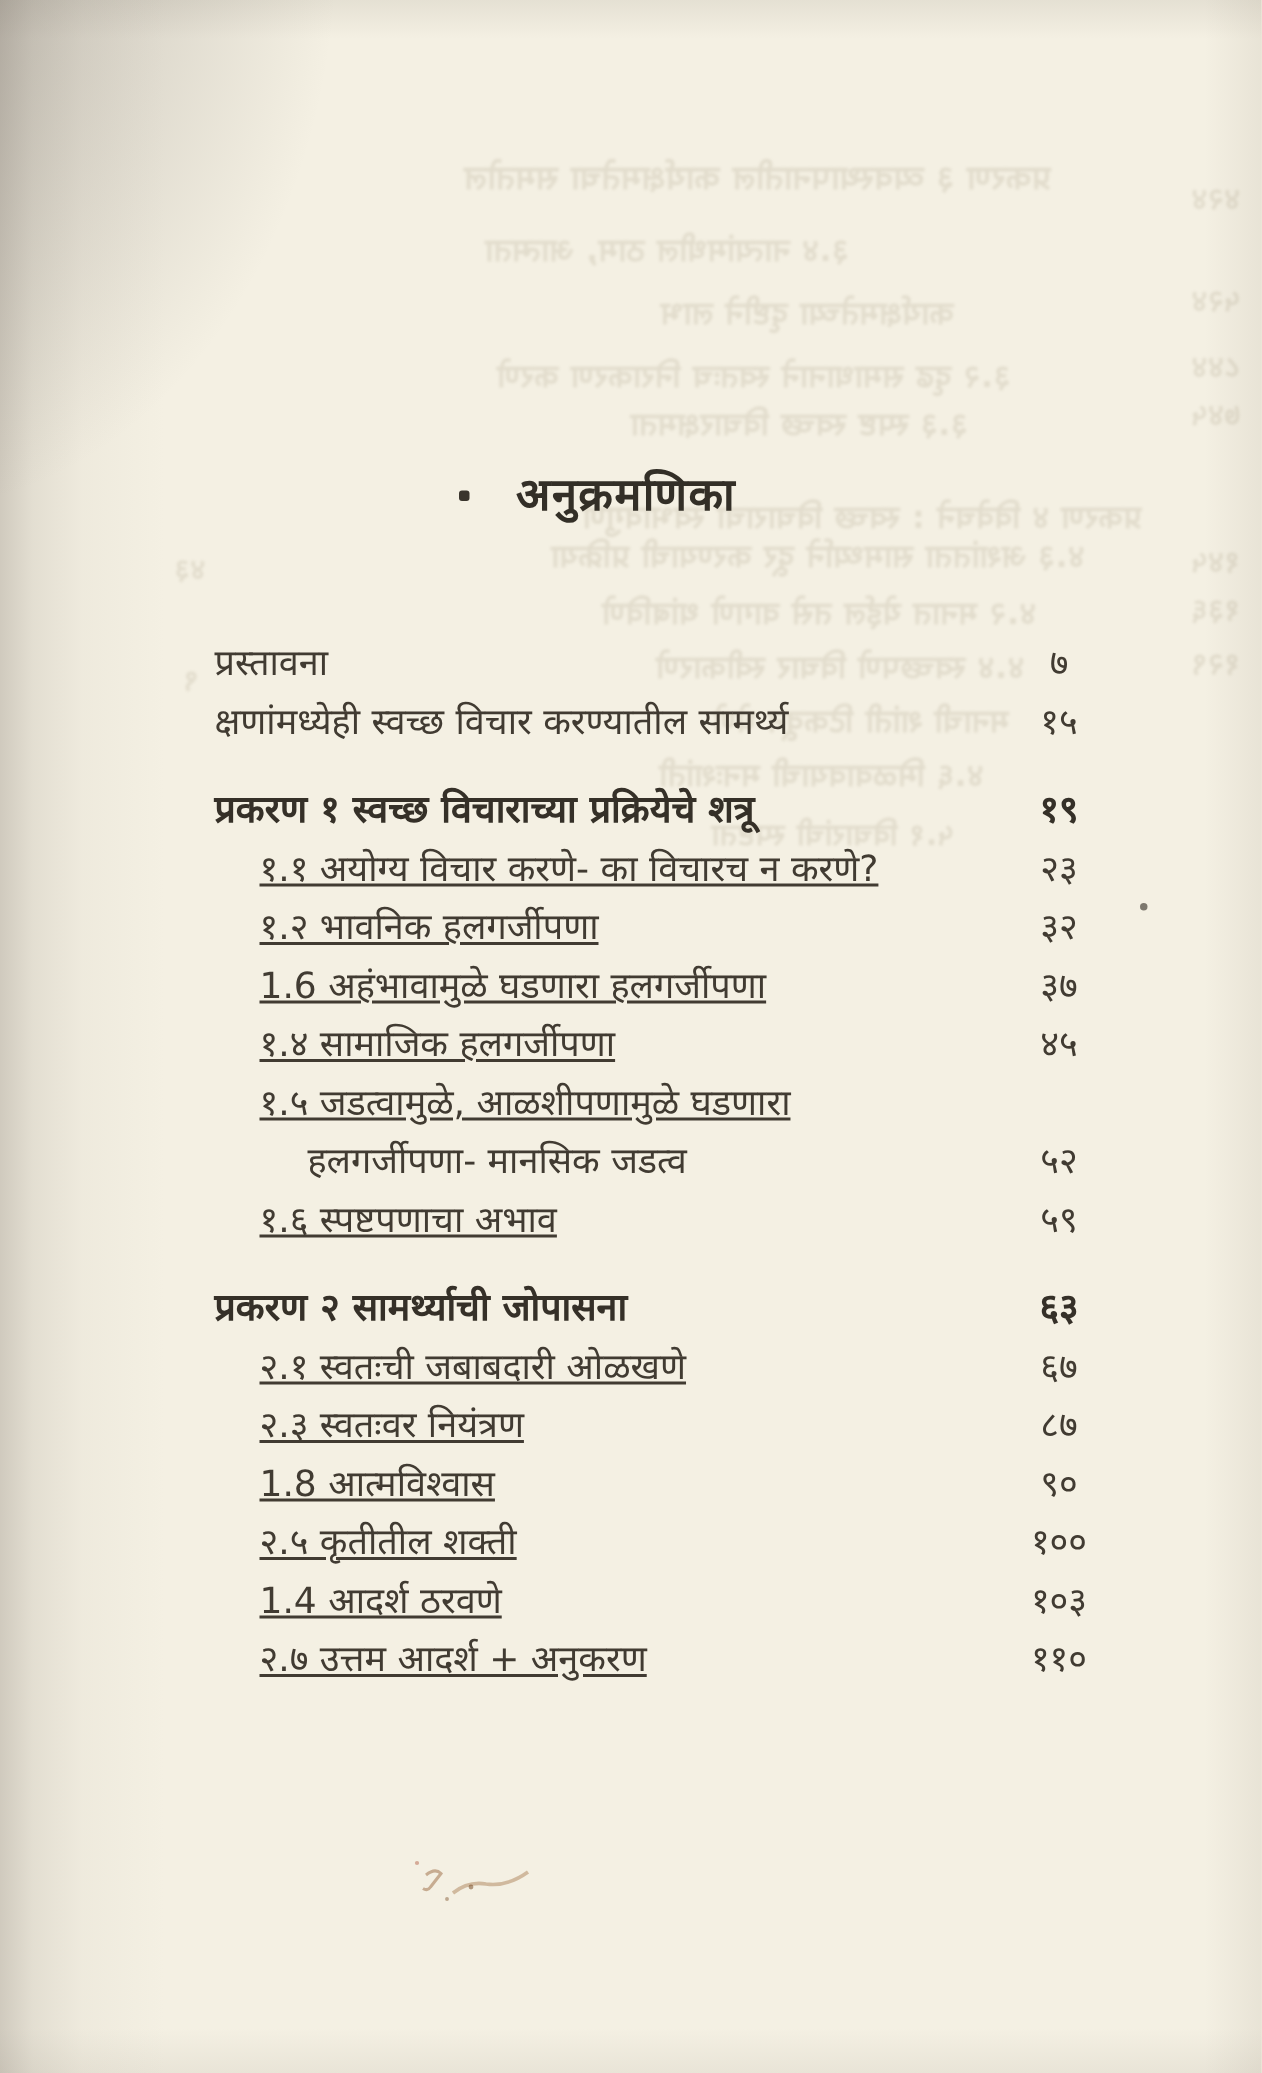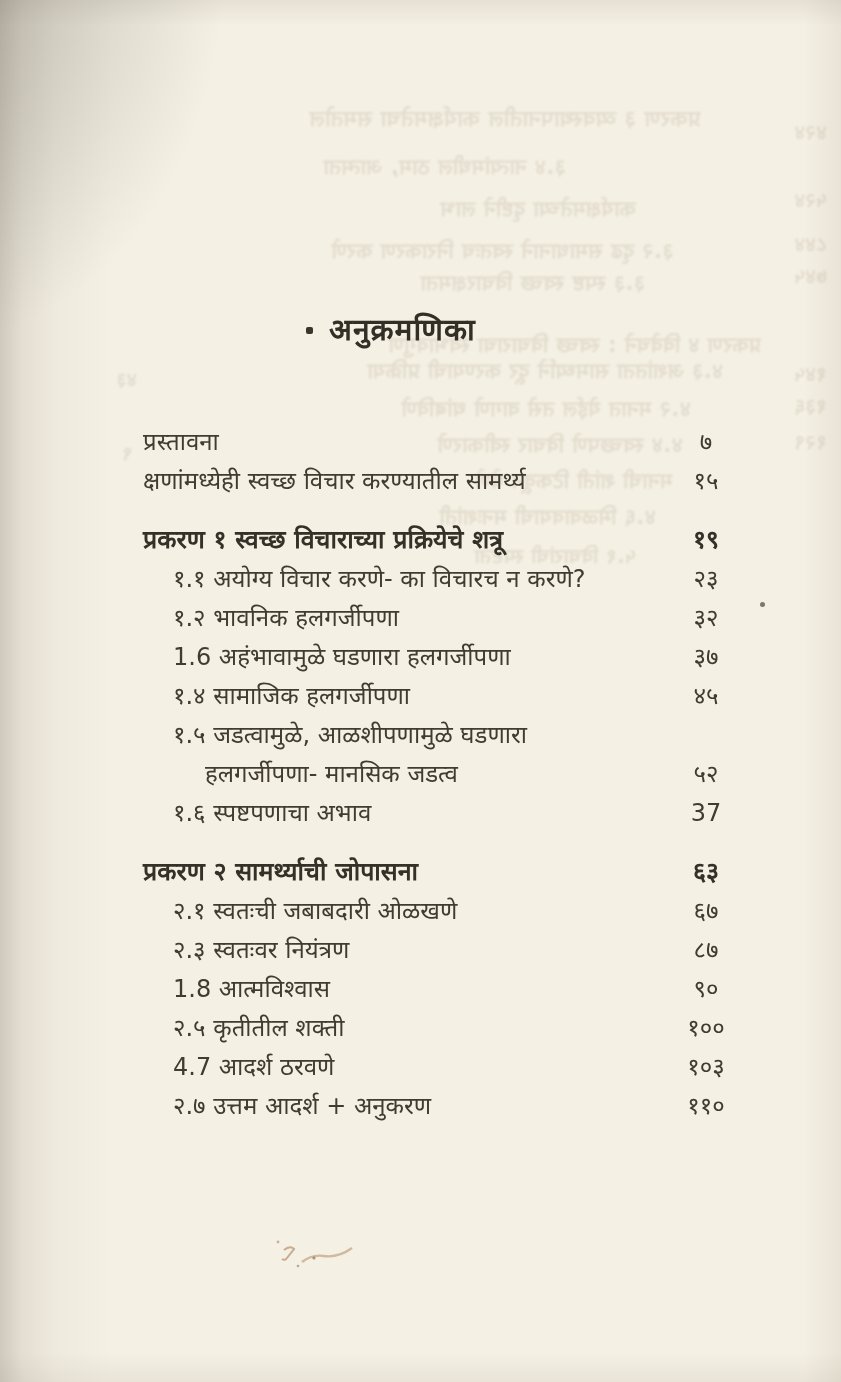--- a/index.html
+++ b/index.html
@@ -23,40 +23,40 @@
     white-space:nowrap;
     color:#8d8062;
     opacity:0.17;
     transform:scaleX(-1);
     filter:blur(1.2px);
     font-weight:600;
     letter-spacing:0.5px;
   }
   .title-row{
     position:absolute;left:306px;top:308px;z-index:2;
-    display:flex;align-items:center;gap:16px;
+    display:flex;align-items:center;gap:31px;
   }
   .title-bullet{
     width:7px;height:7px;border-radius:2px;
     background:#3a352d;display:inline-block;margin-top:4px;
   }
   .title-text{
     font-size:30px;font-weight:bold;margin:0;
     color:#332f27;letter-spacing:1px;
   }
   .toc{
     position:absolute;left:143px;top:428px;width:597px;z-index:2;
   }
   .toc-row{
     display:flex;align-items:baseline;
     font-size:24px;line-height:28px;margin-bottom:11px;
   }
   .toc-label{flex:1;}
   .toc-page{width:68px;flex:none;text-align:center;}
-  .indent-1 .toc-label{padding-left:30px;}
+  .indent-1 .toc-label{padding-left:30px;text-decoration:underline;}
   .indent-2 .toc-label{padding-left:62px;}
   .toc-row.bold{font-weight:bold;font-size:25px;color:#353028;}
   .toc-row.section-gap{margin-top:31px;align-items:flex-end;}
   .stray-dot{
     position:absolute;left:760px;top:602px;width:5px;height:5px;
     border-radius:50%;background:#4a453c;opacity:0.7;z-index:2;
   }
   .smudge{position:absolute;left:262px;top:1236px;z-index:2;}
 </style>
 </head>
@@ -125,21 +125,21 @@
       <div class="toc-row indent-1">
         <span class="toc-label">१.५ जडत्वामुळे, आळशीपणामुळे घडणारा</span>
         <span class="toc-page"></span>
       </div>
       <div class="toc-row indent-2">
         <span class="toc-label">हलगर्जीपणा- मानसिक जडत्व</span>
         <span class="toc-page">५२</span>
       </div>
       <div class="toc-row indent-1">
         <span class="toc-label">१.६ स्पष्टपणाचा अभाव</span>
-        <span class="toc-page">37</span>
+        <span class="toc-page">५९</span>
       </div>
       <div class="toc-row indent-0 bold section-gap">
         <span class="toc-label">प्रकरण २ सामर्थ्याची जोपासना</span>
         <span class="toc-page">६३</span>
       </div>
       <div class="toc-row indent-1">
         <span class="toc-label">२.१ स्वतःची जबाबदारी ओळखणे</span>
         <span class="toc-page">६७</span>
       </div>
       <div class="toc-row indent-1">
@@ -148,21 +148,21 @@
       </div>
       <div class="toc-row indent-1">
         <span class="toc-label">1.8 आत्मविश्वास</span>
         <span class="toc-page">९०</span>
       </div>
       <div class="toc-row indent-1">
         <span class="toc-label">२.५ कृतीतील शक्ती</span>
         <span class="toc-page">१००</span>
       </div>
       <div class="toc-row indent-1">
-        <span class="toc-label">4.7 आदर्श ठरवणे</span>
+        <span class="toc-label">1.4 आदर्श ठरवणे</span>
         <span class="toc-page">१०३</span>
       </div>
       <div class="toc-row indent-1">
         <span class="toc-label">२.७ उत्तम आदर्श + अनुकरण</span>
         <span class="toc-page">११०</span>
       </div>
     </div>
 
   <div class="stray-dot"></div>
 

